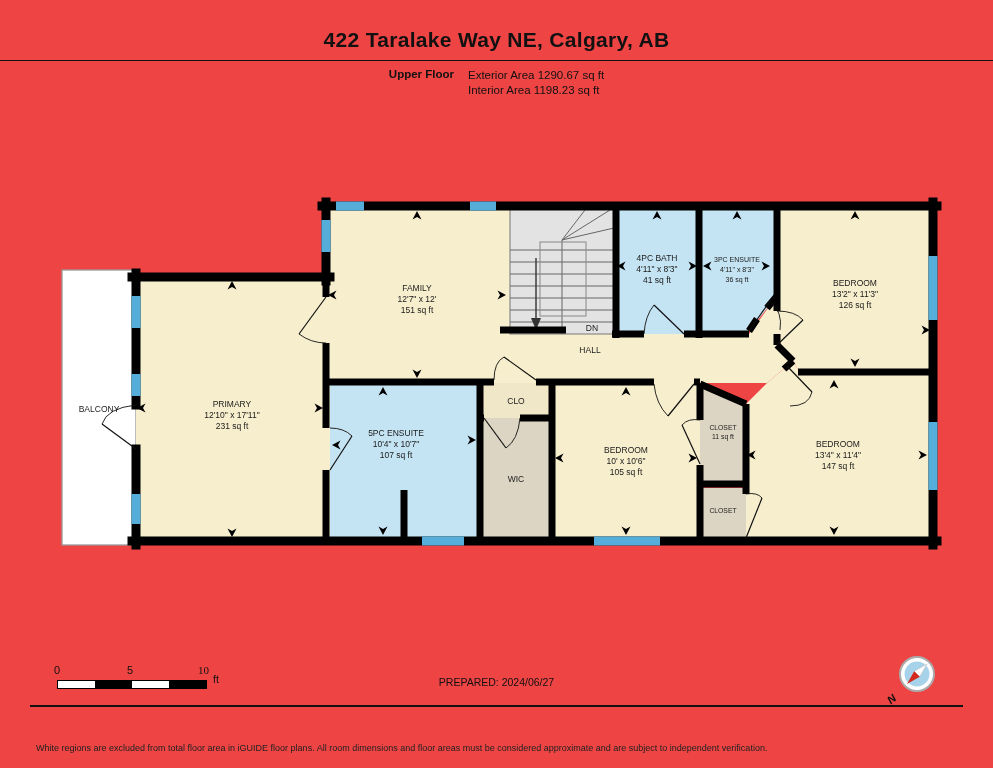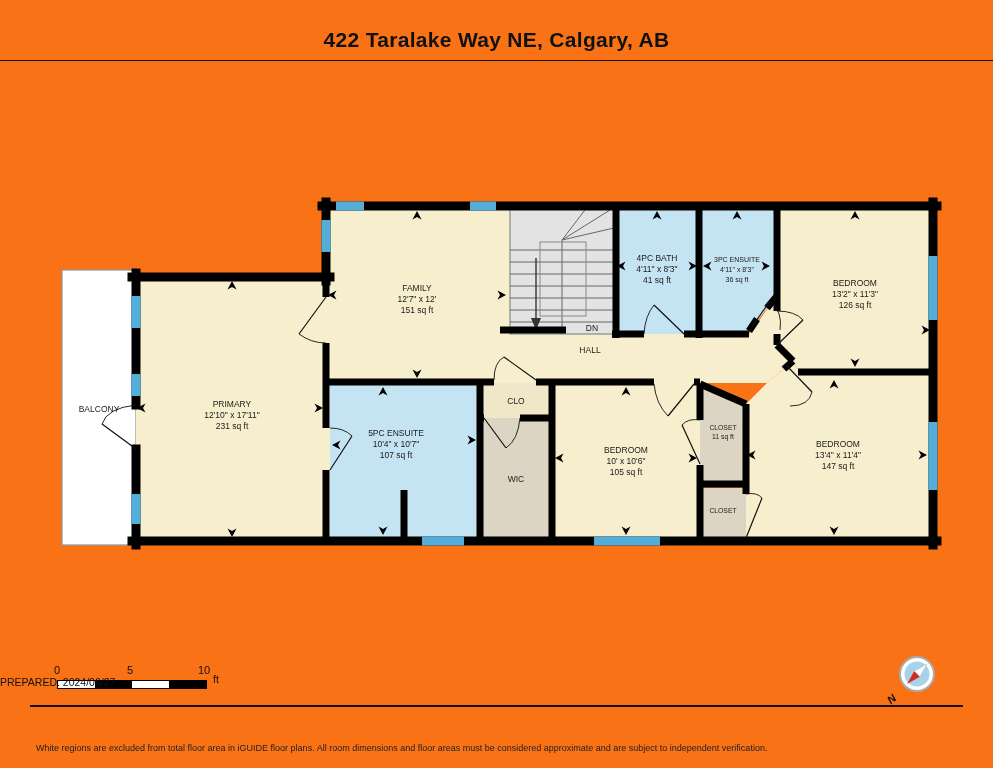--- a/index.html
+++ b/index.html
@@ -1,46 +1,53 @@
 <!DOCTYPE html>
 <html><head>
 <meta charset="utf-8">
 <style>
   html,body{margin:0;padding:0;background:#ffffff;}
-  .page{position:relative;width:993px;height:768px;background:#f97316;overflow:hidden;
+  .page{position:relative;width:993px;height:768px;background:#ef4444;overflow:hidden;
         font-family:"Liberation Sans", sans-serif;color:#111;}
   .title{position:absolute;top:28px;left:0;width:100%;text-align:center;
          font-size:21px;font-weight:bold;letter-spacing:.3px;}
   .header-rule{position:absolute;top:60px;left:0;width:993px;border-top:1.6px solid #111;}
   .floorinfo{position:absolute;top:68px;left:0;width:100%;display:flex;
              justify-content:center;align-items:flex-start;gap:14px;font-size:11.5px;}
   .floorinfo .flabel{font-weight:bold;}
   .floorinfo .areas{line-height:15px;text-align:left;}
   svg.plan{position:absolute;top:0;left:0;}
   .roomtext{font-size:8.5px;fill:#1a1a1a;text-anchor:middle;}
   .roomtext.small{font-size:7px;}
   .roomtext.tiny{font-size:6.8px;}
-  .footer-prepared{position:absolute;top:676px;left:0;width:100%;text-align:left;
+  .footer-prepared{position:absolute;top:676px;left:0;width:100%;text-align:center;
                    font-size:10.5px;color:#111;}
   .scalebar{position:absolute;left:57px;top:664px;width:230px;height:34px;}
   .scalebar .num{position:absolute;top:0;font-size:11px;}
   .scalebar .bar{position:absolute;top:16px;left:0;width:148px;height:7px;
                  border:1px solid #000;display:flex;}
   .scalebar .seg{width:37px;height:100%;}
   .scalebar .ft{position:absolute;left:156px;top:9px;font-size:10.5px;}
   .footer-rule{position:absolute;top:705px;left:30px;width:933px;border-top:2px solid #111;}
   .disclaimer{position:absolute;top:743px;left:36px;width:930px;font-size:9px;color:#222;}
 </style>
 </head>
 <body>
 
 <div class="page">
 
   <div class="title">422 Taralake Way NE, Calgary, AB</div>
   <div class="header-rule"></div>
+  <div class="floorinfo">
+    <span class="flabel">Upper Floor</span>
+    <span class="areas">
+      <span>Exterior Area 1290.67 sq ft</span><br>
+      <span>Interior Area 1198.23 sq ft</span>
+    </span>
+  </div>
 
   <svg class="plan" width="993" height="768" viewBox="0 0 993 768">
     <defs>
       <path id="arr" d="M0,-5 L4.5,3.5 L0,1 L-4.5,3.5 Z"></path>
     </defs>
 
     <rect x="62" y="270" width="74" height="275" fill="#ffffff" stroke="#999" stroke-width="1.3"></rect>
     <rect x="136" y="277" width="194" height="264" fill="#F7EECD"></rect>
     <polygon fill="#F7EECD" points="330,206 514,206 514,334 749,334 777,296 777,345 793,361 767,383 330,383"></polygon>
     <rect x="510" y="206" width="104" height="128" fill="#E3E3E3" stroke="#777" stroke-width="1"></rect>
@@ -251,21 +258,21 @@
       <circle r="12.5" fill="#A6D3EA"></circle>
       <polygon points="10,-10 2.8,2.8 -2.8,-2.8" fill="#ffffff" stroke="#bbb" stroke-width="0.6"></polygon>
       <polygon points="-10,10 2.8,2.8 -2.8,-2.8" fill="#D42B1E"></polygon>
       <text transform="translate(-23,28) rotate(-40)" style="font-size:11px;font-weight:bold;font-style:italic;fill:#111;text-anchor:middle;">N</text>
     </g>
   </svg>
 
   <div class="scalebar">
     <span class="num" style="left:-3px;">0</span>
     <span class="num" style="left:70px;">5</span>
-    <span class="num" style="left:141px;">10</span>
+    <span class="num" style="left:141px;font-family:Liberation Serif, serif;">10</span>
     <div class="bar">
       <div class="seg" style="background:#fff;"></div>
       <div class="seg" style="background:#000;"></div>
       <div class="seg" style="background:#fff;"></div>
       <div class="seg" style="background:#000;"></div>
     </div>
     <span class="ft">ft</span>
   </div>
 
   <div class="footer-prepared">PREPARED: 2024/06/27</div>

